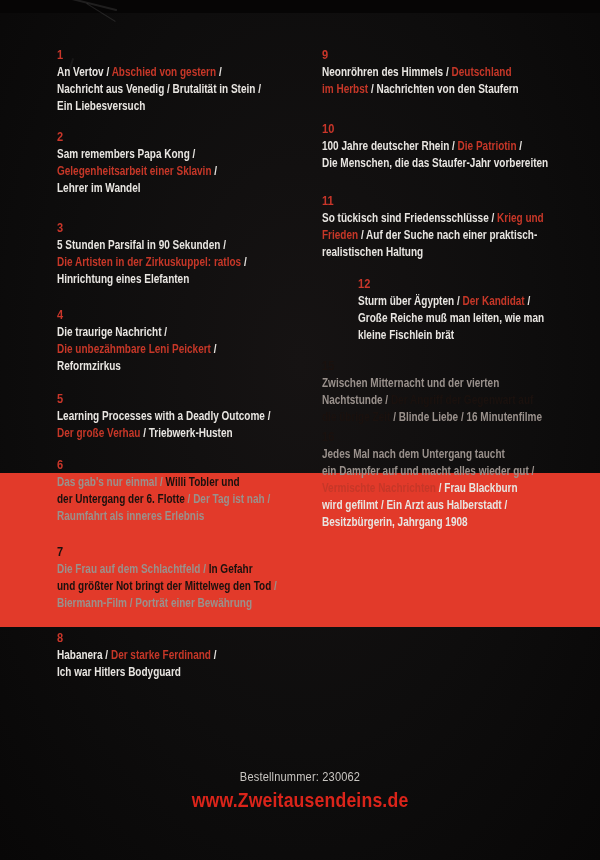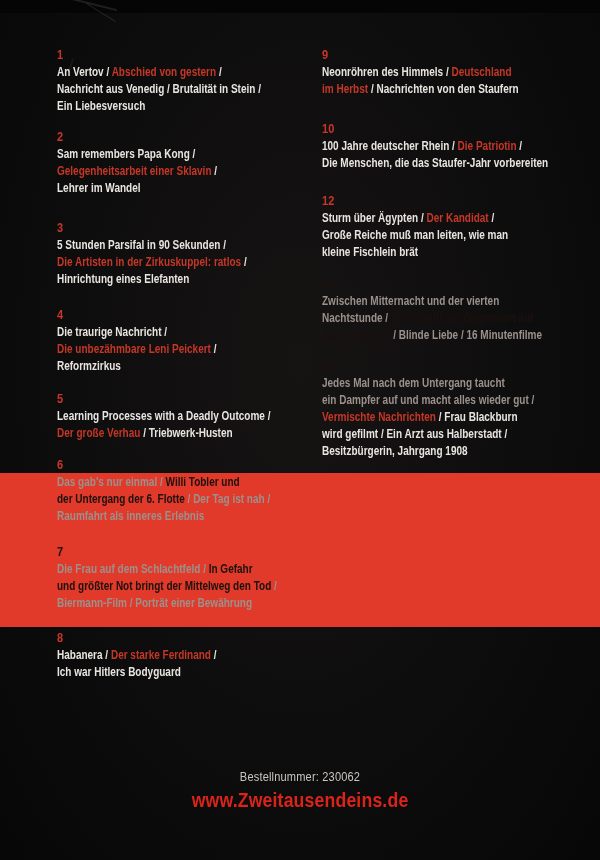--- a/index.html
+++ b/index.html
@@ -31,21 +31,21 @@
   #col-left  .entry:nth-child(2){top:128px;}
   #col-left  .entry:nth-child(3){top:219px;}
   #col-left  .entry:nth-child(4){top:306px;}
   #col-left  .entry:nth-child(5){top:390px;}
   #col-left  .entry:nth-child(6){top:456px;}
   #col-left  .entry:nth-child(7){top:543px;}
   #col-left  .entry:nth-child(8){top:629px;}
   #col-right .entry:nth-child(1){top:46px;}
   #col-right .entry:nth-child(2){top:120px;}
   #col-right .entry:nth-child(3){top:192px;}
-  #col-right .entry:nth-child(4){top:275px;}
+  #col-right .entry:nth-child(4){top:275px;margin-left:36px;}
   #col-right .entry:nth-child(5){top:357px;}
   #col-right .entry:nth-child(6){top:428px;}
   #col-right .entry:nth-child(7){top:495px;}
   #col-right .entry:nth-child(8){top:582px;}
 
   .num{
     font-size:13px;font-weight:700;line-height:18px;
     transform:scaleX(0.85);transform-origin:0 0;
   }
   .num-red{color:#c9362a;}
@@ -135,20 +135,26 @@
         <div class="num num-red">9</div>
         <div class="line"><span class="c-white">Neonröhren des Himmels / </span><span class="c-red">Deutschland</span></div>
         <div class="line"><span class="c-red">im Herbst</span><span class="c-white"> / Nachrichten von den Staufern</span></div>
       </div>
       <div class="entry">
         <div class="num num-red">10</div>
         <div class="line"><span class="c-white">100 Jahre deutscher Rhein / </span><span class="c-red">Die Patriotin</span><span class="c-white"> /</span></div>
         <div class="line"><span class="c-white">Die Menschen, die das Staufer-Jahr vorbereiten</span></div>
       </div>
       <div class="entry">
+        <div class="num num-red">11</div>
+        <div class="line"><span class="c-white">So tückisch sind Friedensschlüsse / </span><span class="c-red">Krieg und</span></div>
+        <div class="line"><span class="c-red">Frieden</span><span class="c-white"> / Auf der Suche nach einer praktisch-</span></div>
+        <div class="line"><span class="c-white">realistischen Haltung</span></div>
+      </div>
+      <div class="entry">
         <div class="num num-red">12</div>
         <div class="line"><span class="c-white">Sturm über Ägypten / </span><span class="c-red">Der Kandidat</span><span class="c-white"> /</span></div>
         <div class="line"><span class="c-white">Große Reiche muß man leiten, wie man</span></div>
         <div class="line"><span class="c-white">kleine Fischlein brät</span></div>
       </div>
       <div class="entry">
         <div class="num num-black">15</div>
         <div class="line"><span class="c-gray">Zwischen Mitternacht und der vierten</span></div>
         <div class="line"><span class="c-gray">Nachtstunde / </span><span class="c-black">Der Angriff der Gegenwart auf</span></div>
         <div class="line"><span class="c-black">die übrige Zeit</span><span class="c-gray"> / Blinde Liebe / 16 Minutenfilme</span></div>

